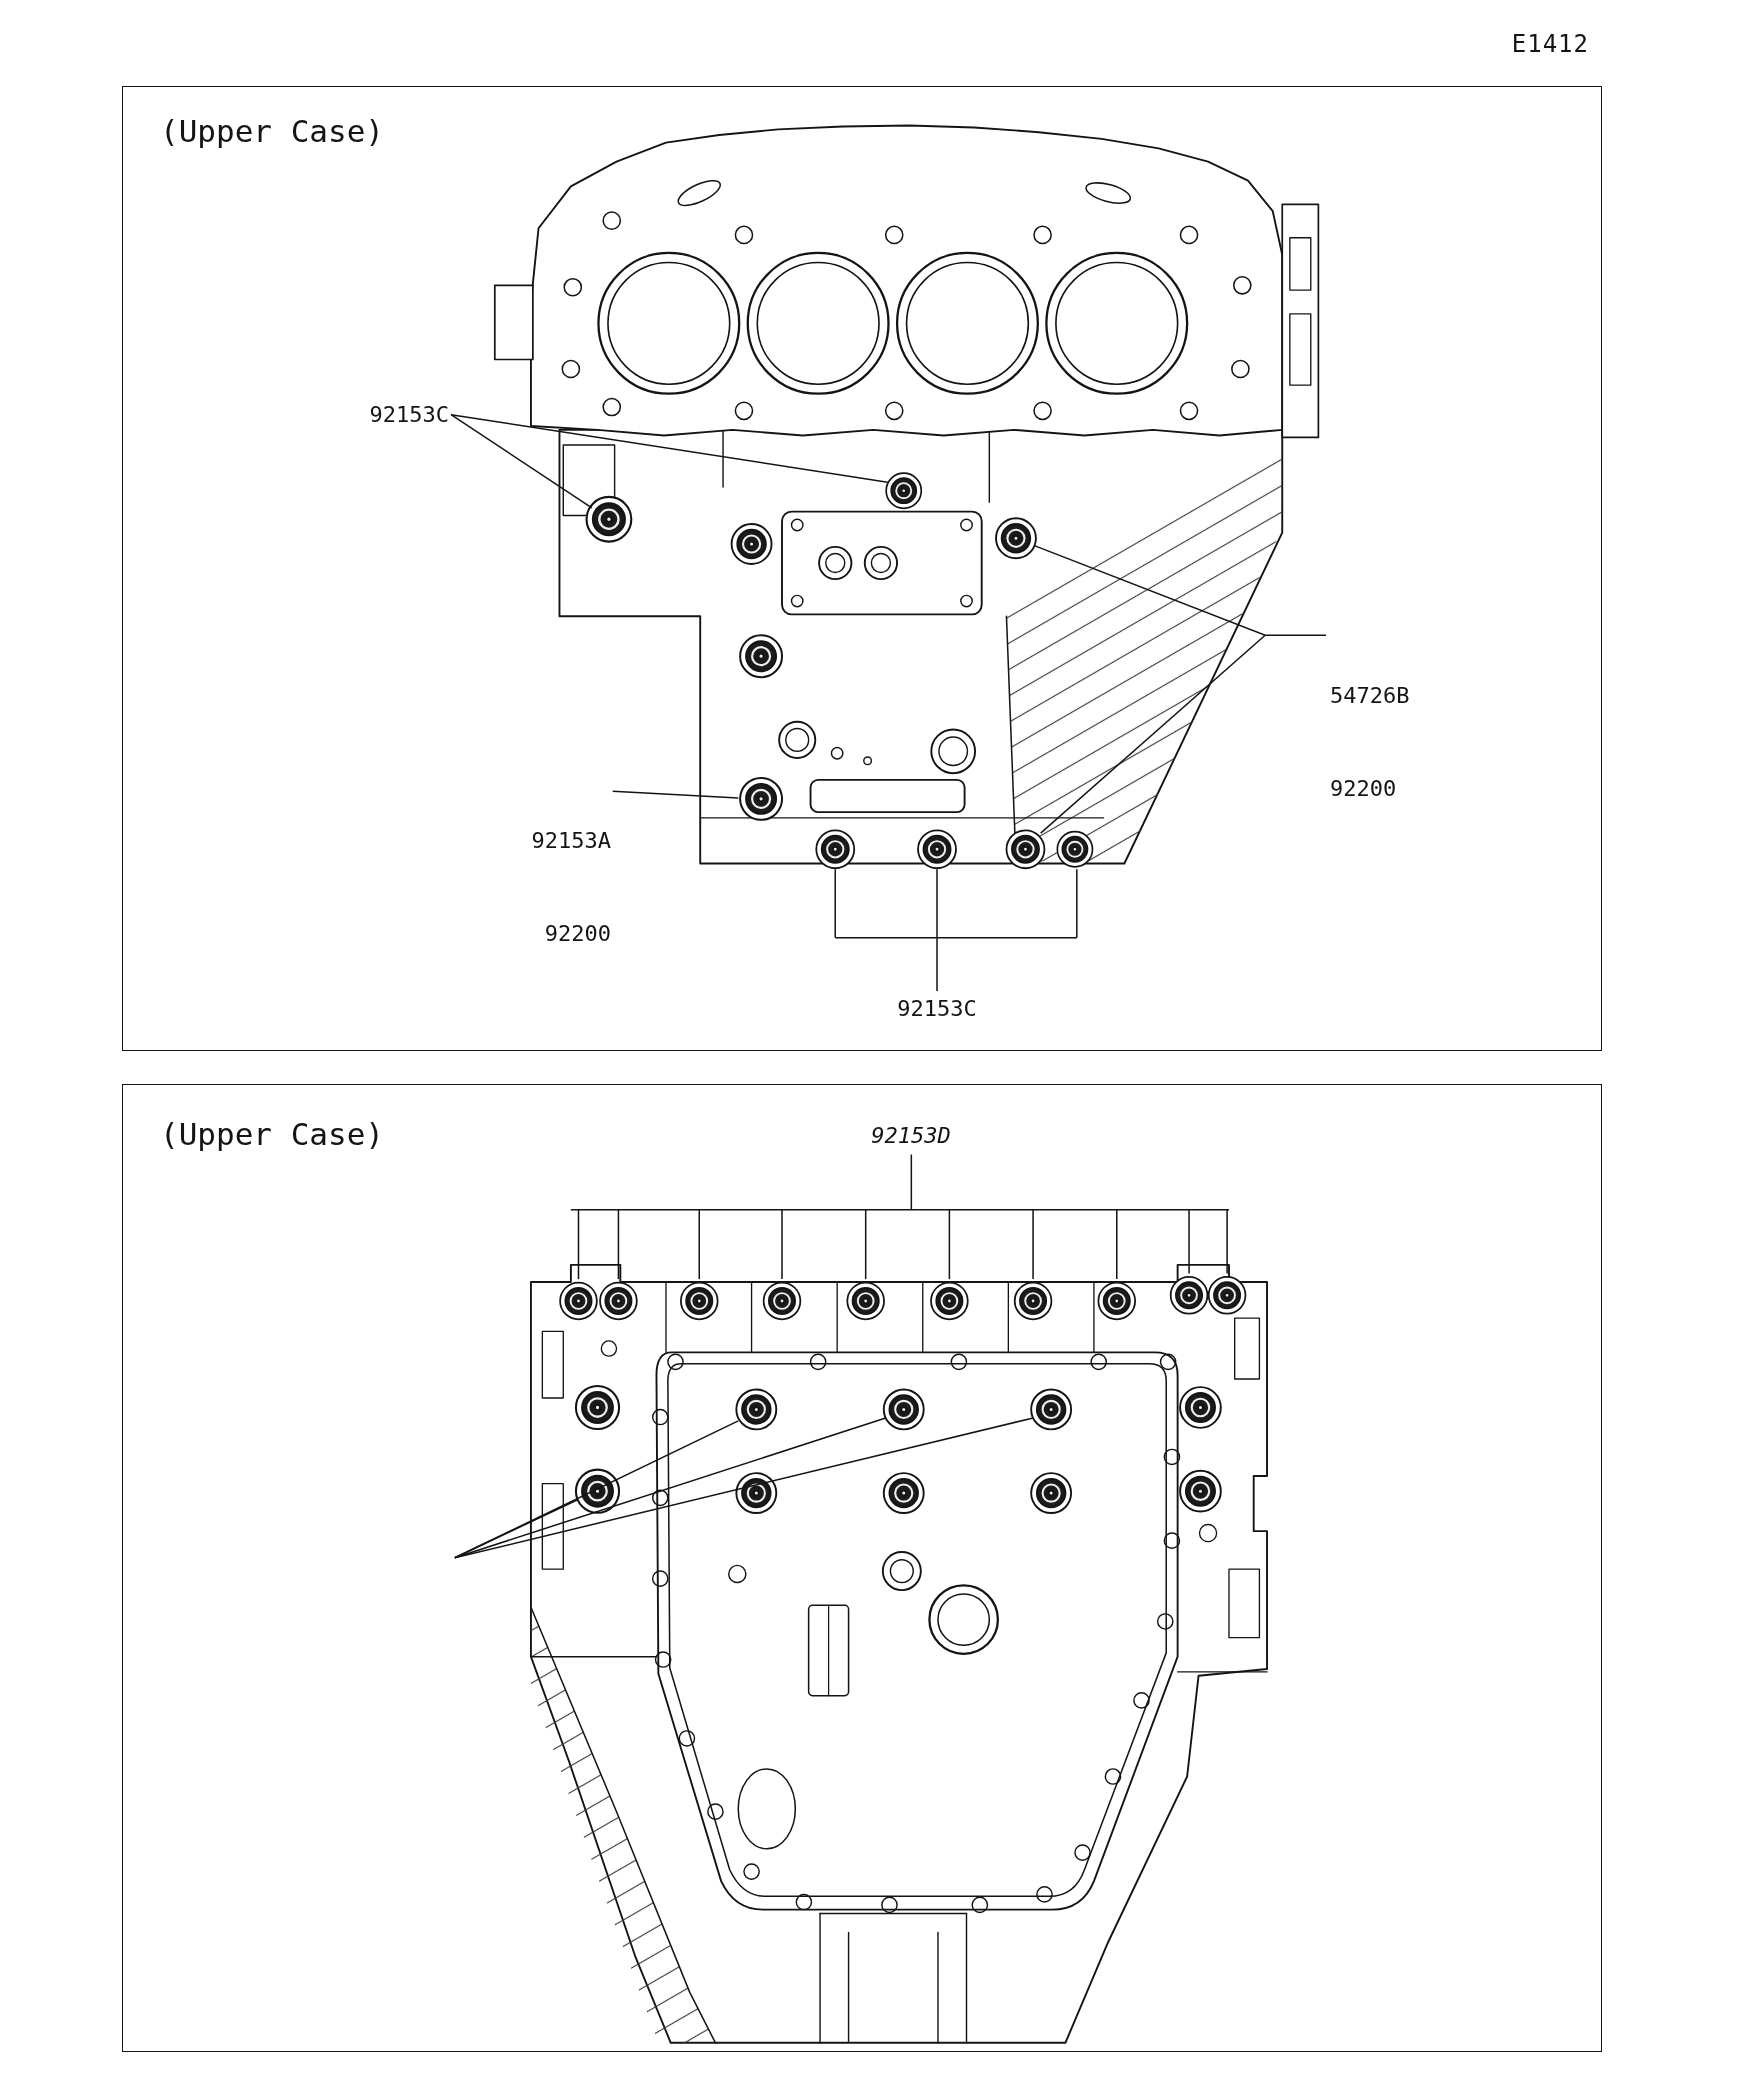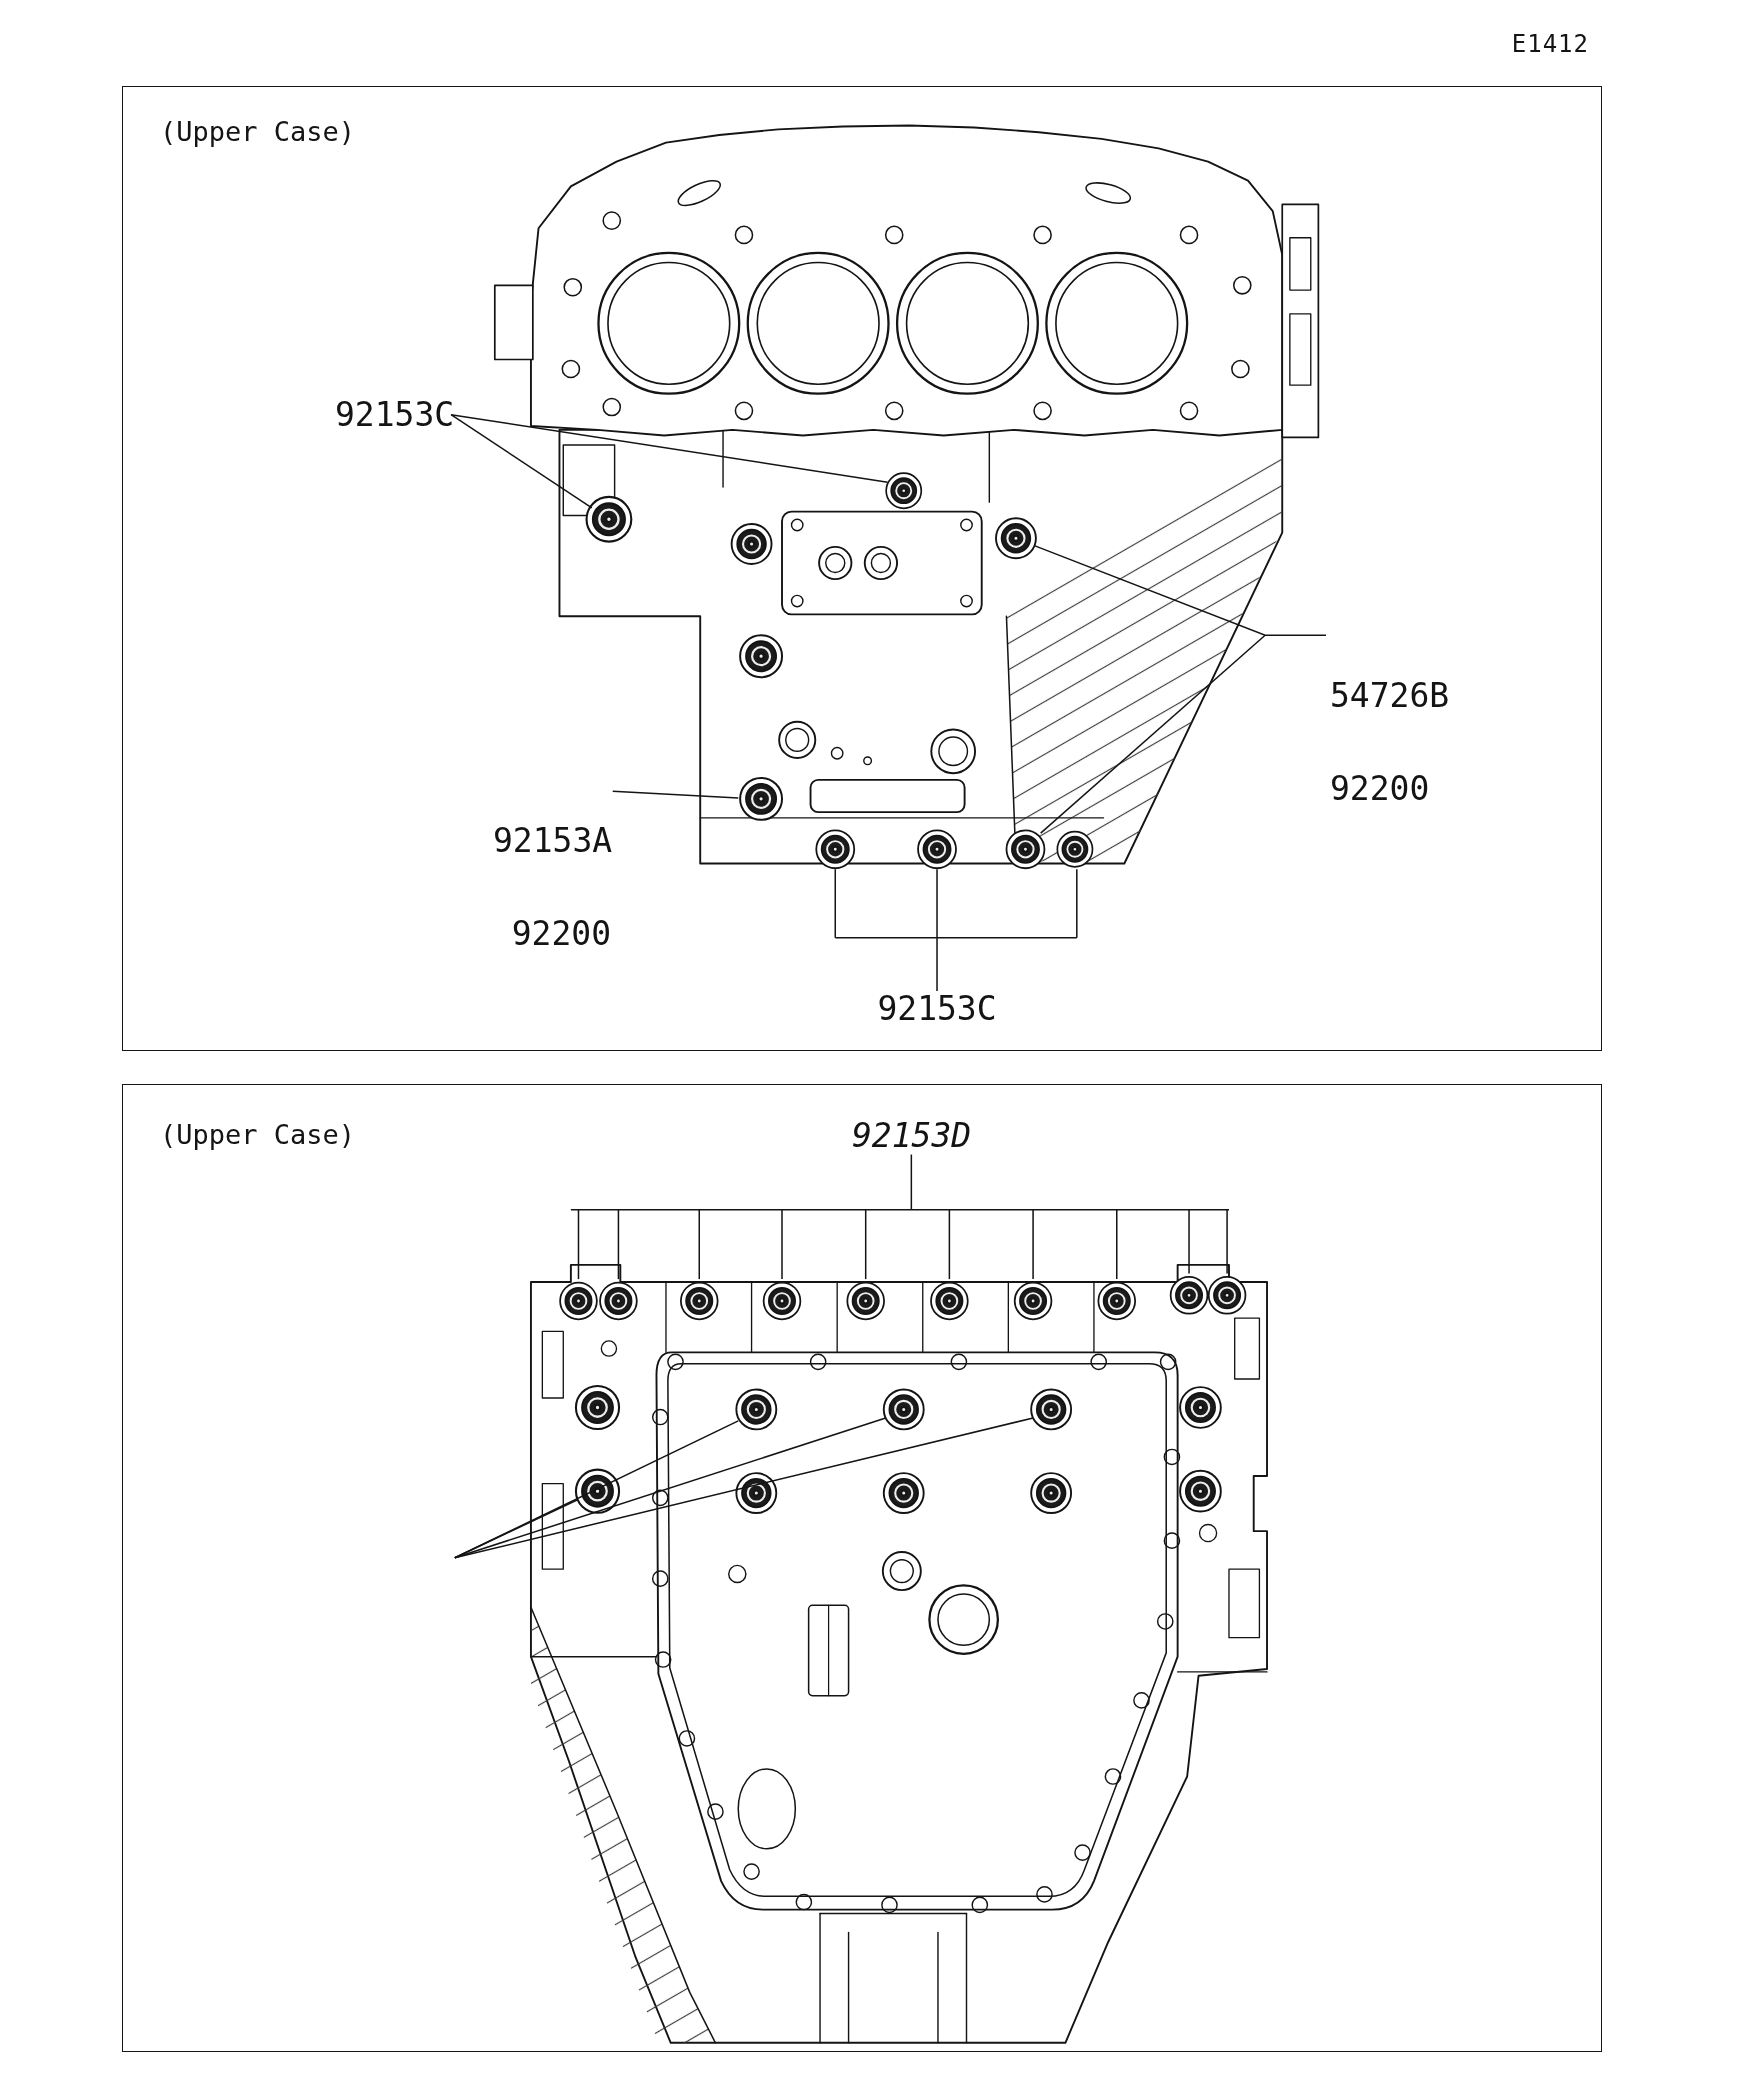--- a/index.html
+++ b/index.html
@@ -5,24 +5,24 @@
   html,body{margin:0;padding:0;background:#fff;}
   .page{
     position:relative;width:1739px;height:2097px;background:#fff;
     font-family:"DejaVu Sans Mono", "Liberation Mono", monospace;
     color:#141414;overflow:hidden;
   }
   .panel{position:absolute;border:1.9px solid #161616;background:#fff;}
   #upper-panel{left:122px;top:86px;width:1478px;height:963px;}
   #lower-panel{left:122px;top:1084px;width:1478px;height:966px;}
   svg.art{position:absolute;left:0;top:0;}
-  .label{position:absolute;font-size:33px;line-height:31px;white-space:pre;}
+  .label{position:absolute;font-size:22px;line-height:31px;white-space:pre;}
   .label.r{text-align:right;}
   .label.c{text-align:center;}
-  .title{font-size:27px;}
+  .title{font-size:31px;}
   .code{font-size:24px;letter-spacing:1px;}
 </style>
 </head>
 <body>
 
 <div class="page">
 
   <div class="panel" id="upper-panel"></div>
   <div class="panel" id="lower-panel"></div>
 

